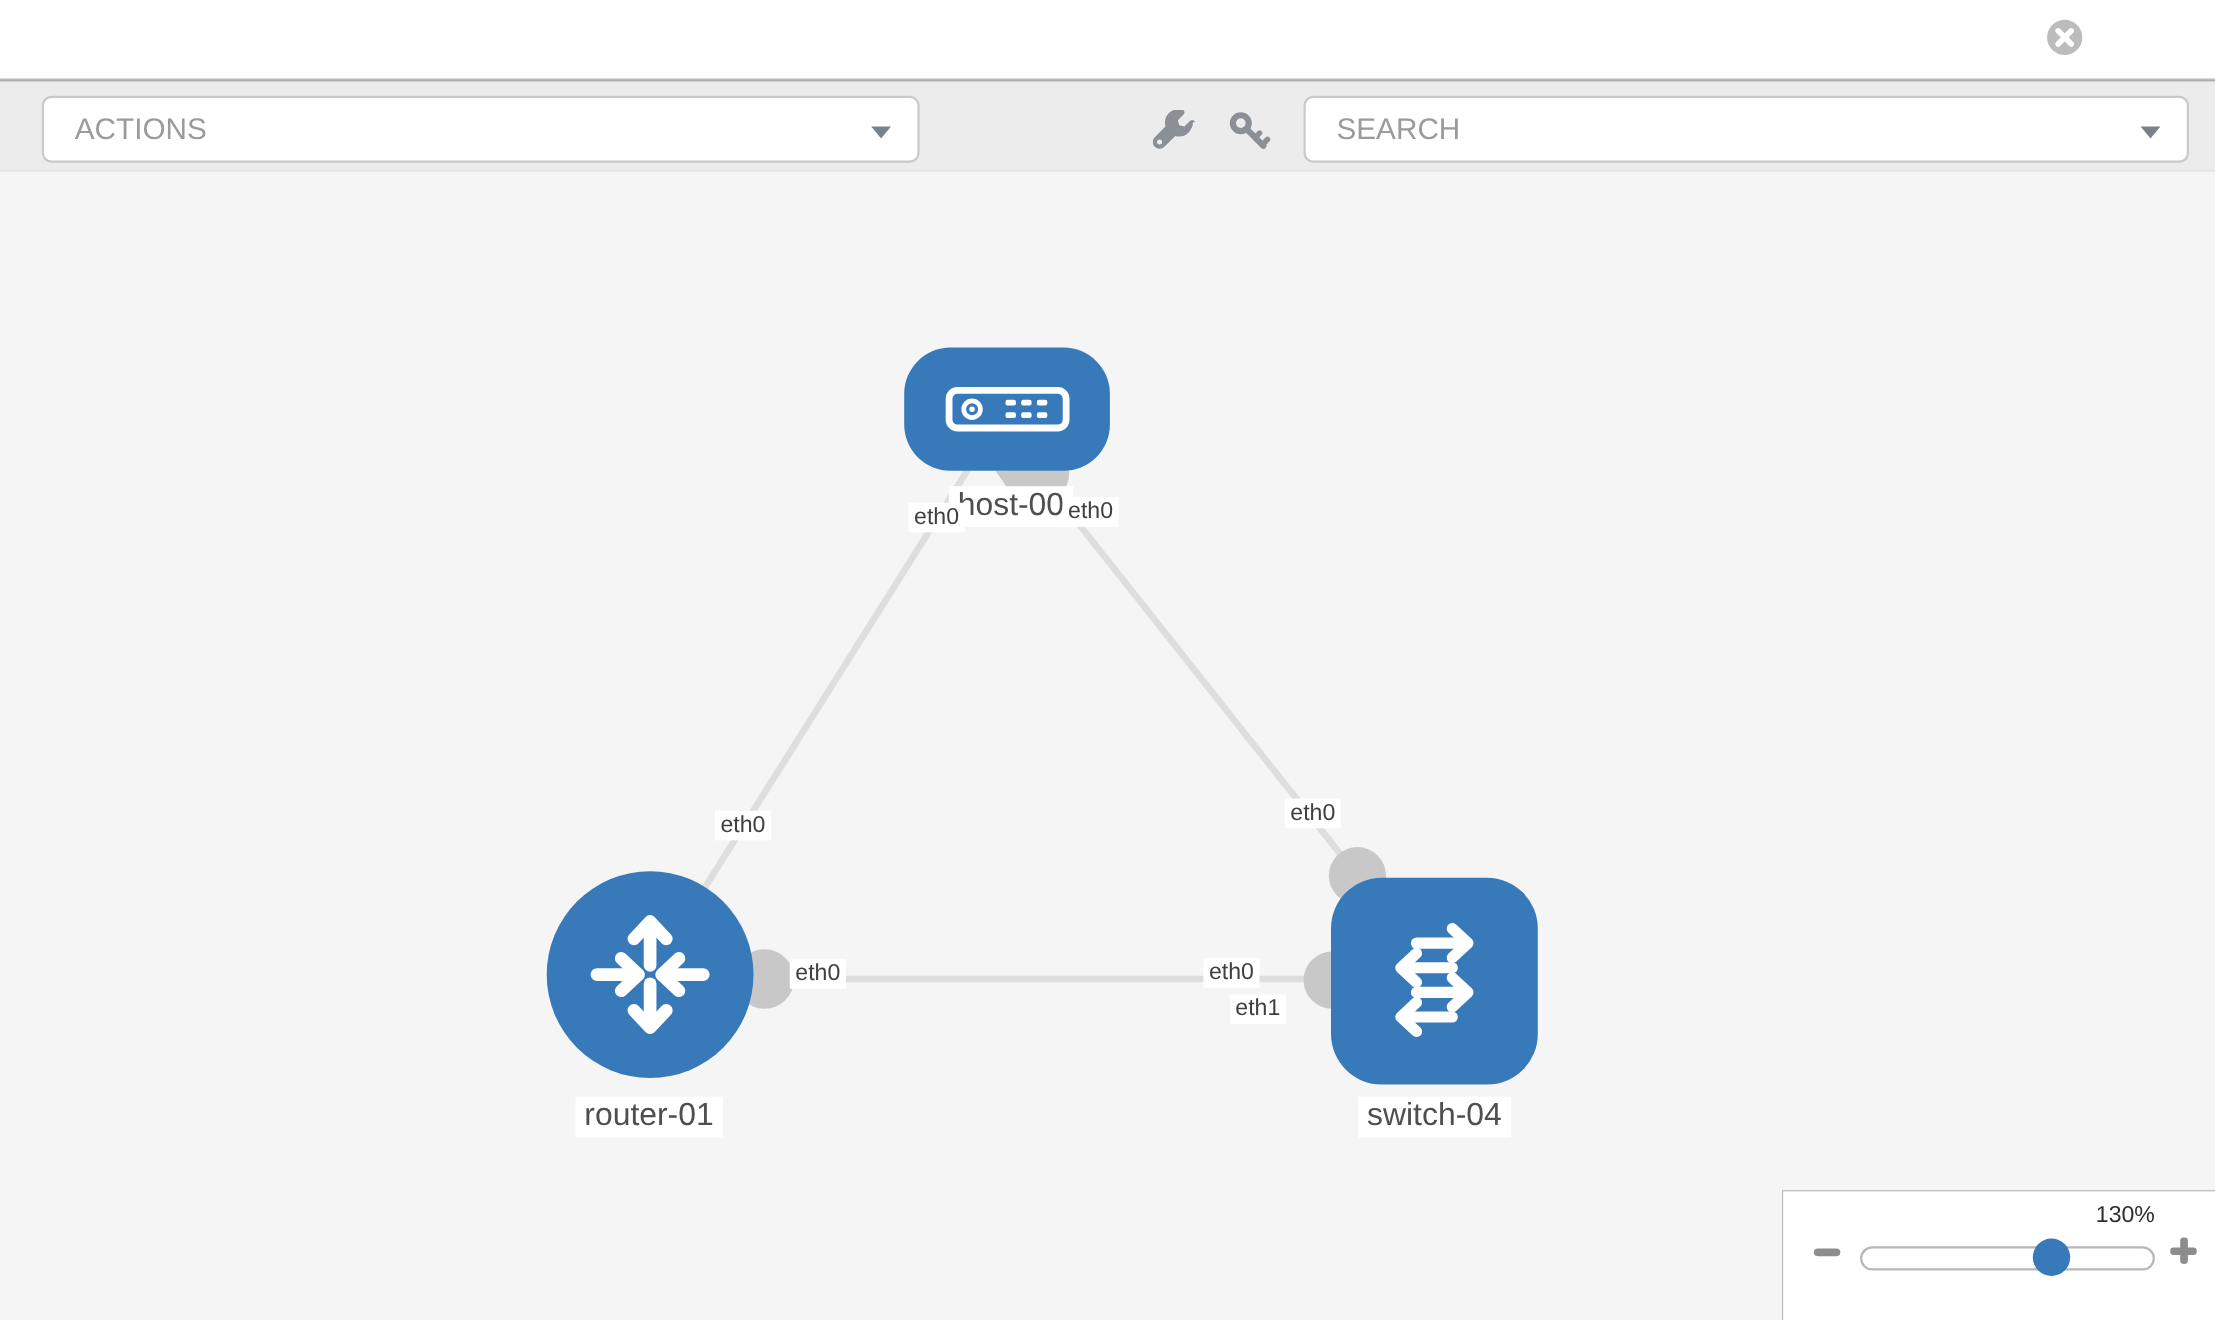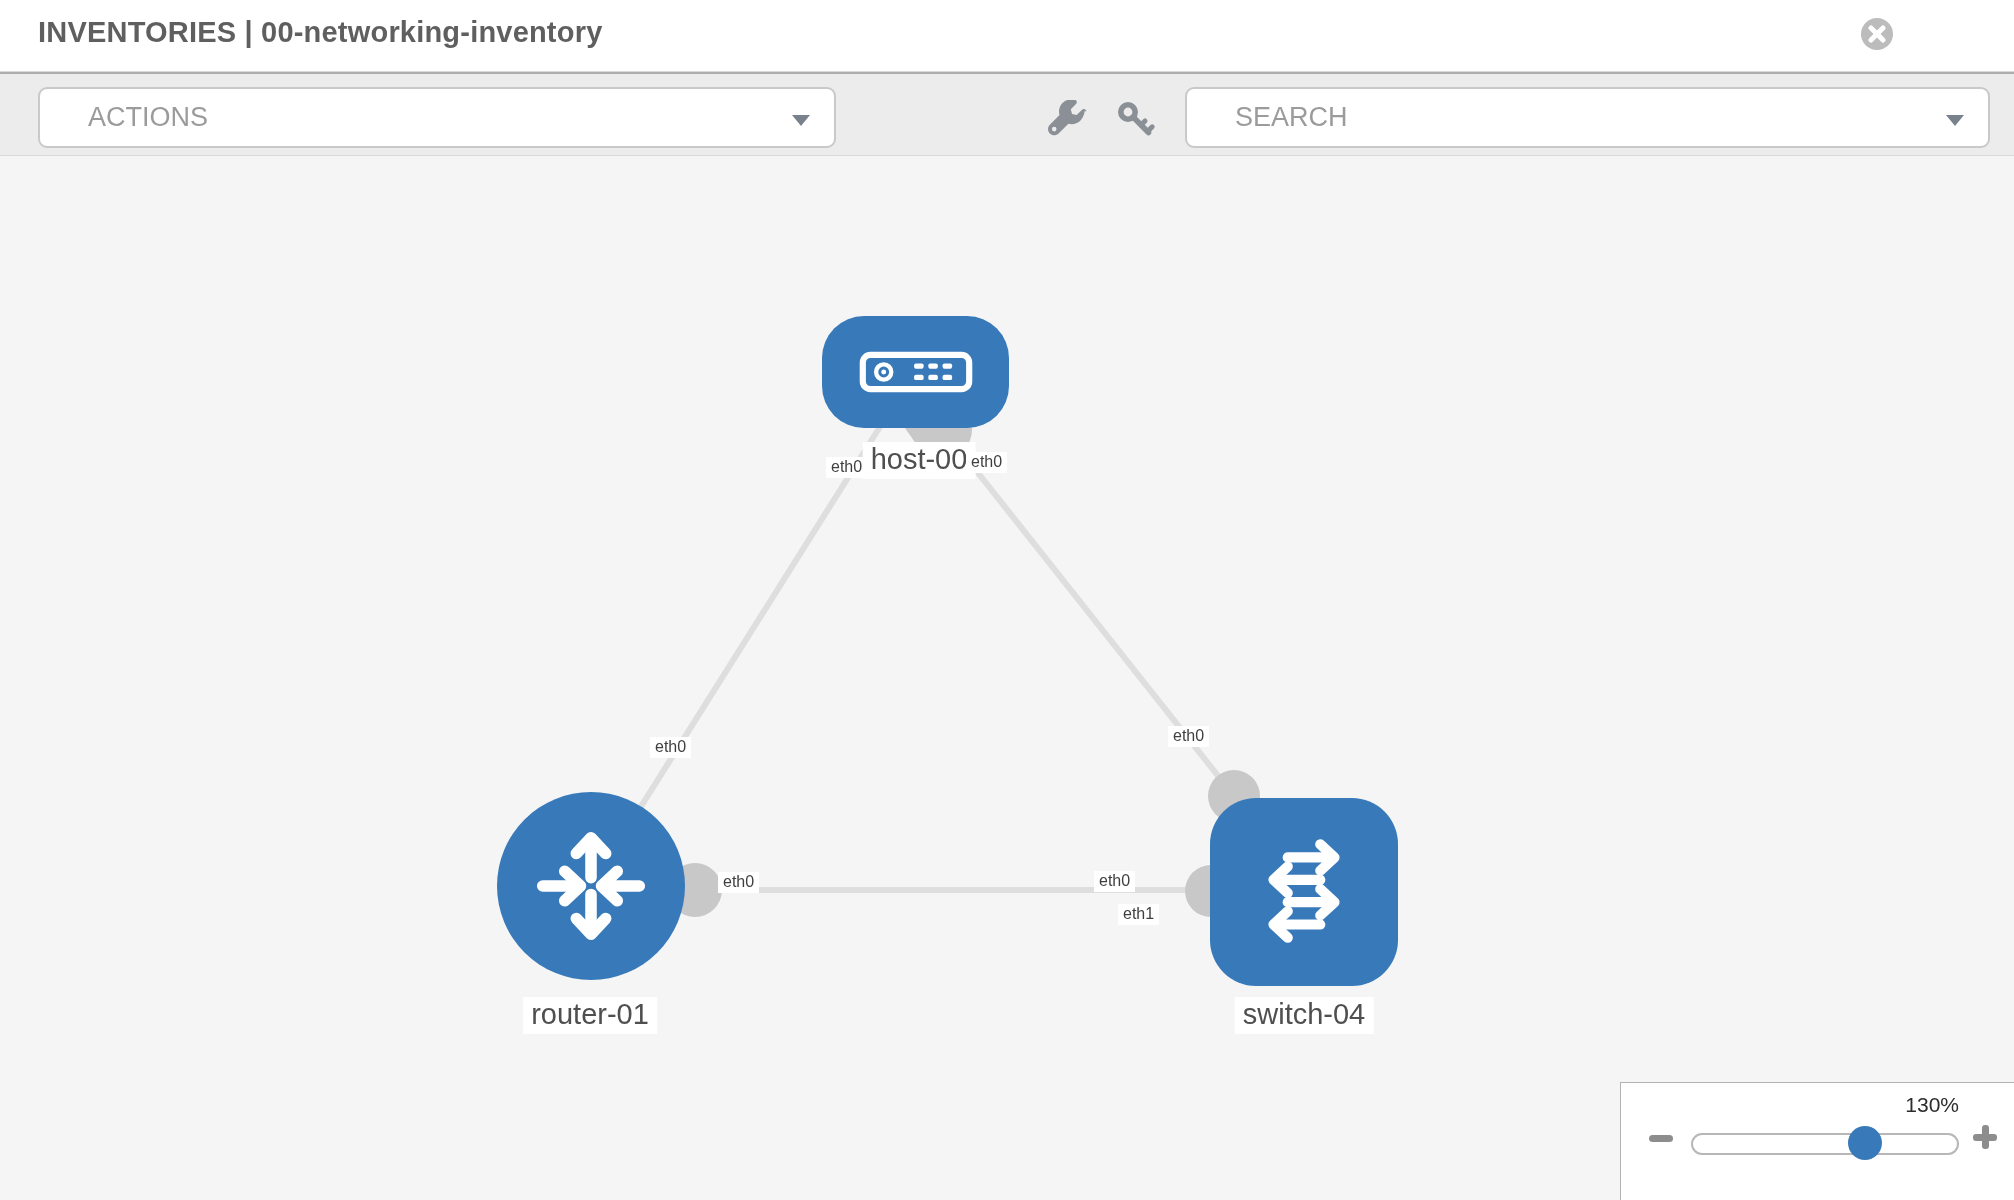--- a/index.html
+++ b/index.html
@@ -9,21 +9,21 @@
 
   
   .header { position:absolute; left:0; top:0; width:2014px; height:72px; background:#ffffff; border-bottom:1px solid #d9d9d9; }
   .page-title { position:absolute; left:38px; top:16px; font-size:29px; font-weight:bold; color:#5f5f5f; letter-spacing:0.2px; }
   .close-btn { position:absolute; left:1861px; top:18px; width:32px; height:32px; border:none; background:#bcbcbc; border-radius:50%; cursor:pointer; padding:0; }
   .close-btn svg { position:absolute; left:7px; top:7px; }
 
   
   .toolbar { position:absolute; left:0; top:72px; width:2014px; height:84px; background:#ececec; border-top:2px solid #adadad; border-bottom:1px solid #d9d9d9; }
   .select { position:absolute; top:13px; height:61px; background:#ffffff; border:2px solid #c9c9c9; border-radius:9px; display:flex; align-items:center; cursor:pointer; }
-  .select .sel-label { font-size:27px; color:#9b9b9b; padding-left:12px;margin-left:36px; }
+  .select .sel-label { font-size:27px; color:#9b9b9b; padding-left:28px; }
   .caret { position:absolute; right:24px; top:26px; width:0; height:0; border-left:9px solid transparent; border-right:9px solid transparent; border-top:11px solid #79828c; }
   .select.actions { left:38px;  width:798px; }
   .select.search  { left:1185px; width:805px;align-items:center; }
   .tool-btn { position:absolute; top:26px; width:40px; height:40px; background:transparent; border:none; cursor:pointer; padding:0; }
   .tool-btn.wrench { left:1048px; }
   .tool-btn.key    { left:1116px; }
 
   
   .canvas { position:absolute; left:0; top:156px; width:2014px; height:1044px; background:#f5f5f5;text-align:right; }
   svg.links { position:absolute; left:0; top:0; }
@@ -38,21 +38,21 @@
   .node { position:absolute; background:#3879ba; display:flex; align-items:center; justify-content:center; cursor:pointer; }
   .node-host   { left:822px;  top:160px; width:187px; height:112px; border-radius:42px; }
   .node-router { left:497px;  top:636px; width:188px; height:188px; border-radius:50%; }
   .node-switch { left:1210px; top:642px; width:188px; height:188px; border-radius:46px; }
 
   .node-label { position:absolute; transform:translateX(-50%); background:#ffffff; color:#4f4f4f; font-size:29px; padding:1px 8px 3px; white-space:nowrap; }
   .nl-host   { left:919px;  top:286px; }
   .nl-router { left:590px;  top:841px; }
   .nl-switch { left:1304px; top:841px; }
 
-  .iface-label { position:absolute; background:#ffffff; color:#3f3f3f; font-size:16px; padding:1px 5px 2px; white-space:nowrap; }
+  .iface-label { position:absolute; background:#ffffff; color:#3f3f3f; font-size:21px; padding:1px 5px 2px; white-space:nowrap; }
   .il0 { left:826px;  top:301px; }  
   .il1 { left:966px;  top:296px; }  
   .il2 { left:650px;  top:581px; }  
   .il3 { left:1168px; top:570px; }  
   .il4 { left:718px;  top:716px; }  
   .il5 { left:1094px; top:715px; }  
   .il6 { left:1118px; top:748px; }  
 
   
   .zoom-panel { position:absolute; left:1620px; top:1082px; width:400px; height:125px; background:#ffffff; border:1px solid #b3b3b3; }
@@ -64,21 +64,20 @@
   .zoom-plus .bar-v { position:absolute; left:10.5px; top:2px; width:7px; height:24px; border-radius:3px; background:#8d8d8d; }
   .zoom-track { position:absolute; left:70px; top:50px; width:268px; height:22px; background:#ffffff; border:2px solid #b7b7b7; border-radius:12px; cursor:pointer; }
   .zoom-thumb { position:absolute; left:155px; top:-9px; width:34px; height:34px; border-radius:50%; background:#3879ba; cursor:grab; }
 </style>
 </head>
 <body>
 
 <div class="screen">
 
   <div class="header">
-    <div class="page-title">INVENTORIES | 00-networking-inventory</div>
     <button class="close-btn">
       <svg width="18" height="18" viewBox="0 0 18 18">
         <line x1="3" y1="3" x2="15" y2="15" stroke="#ffffff" stroke-width="5" stroke-linecap="round"></line>
         <line x1="15" y1="3" x2="3" y2="15" stroke="#ffffff" stroke-width="5" stroke-linecap="round"></line>
       </svg>
     </button>
   </div>
 
   <div class="toolbar">
     <div class="select actions">

